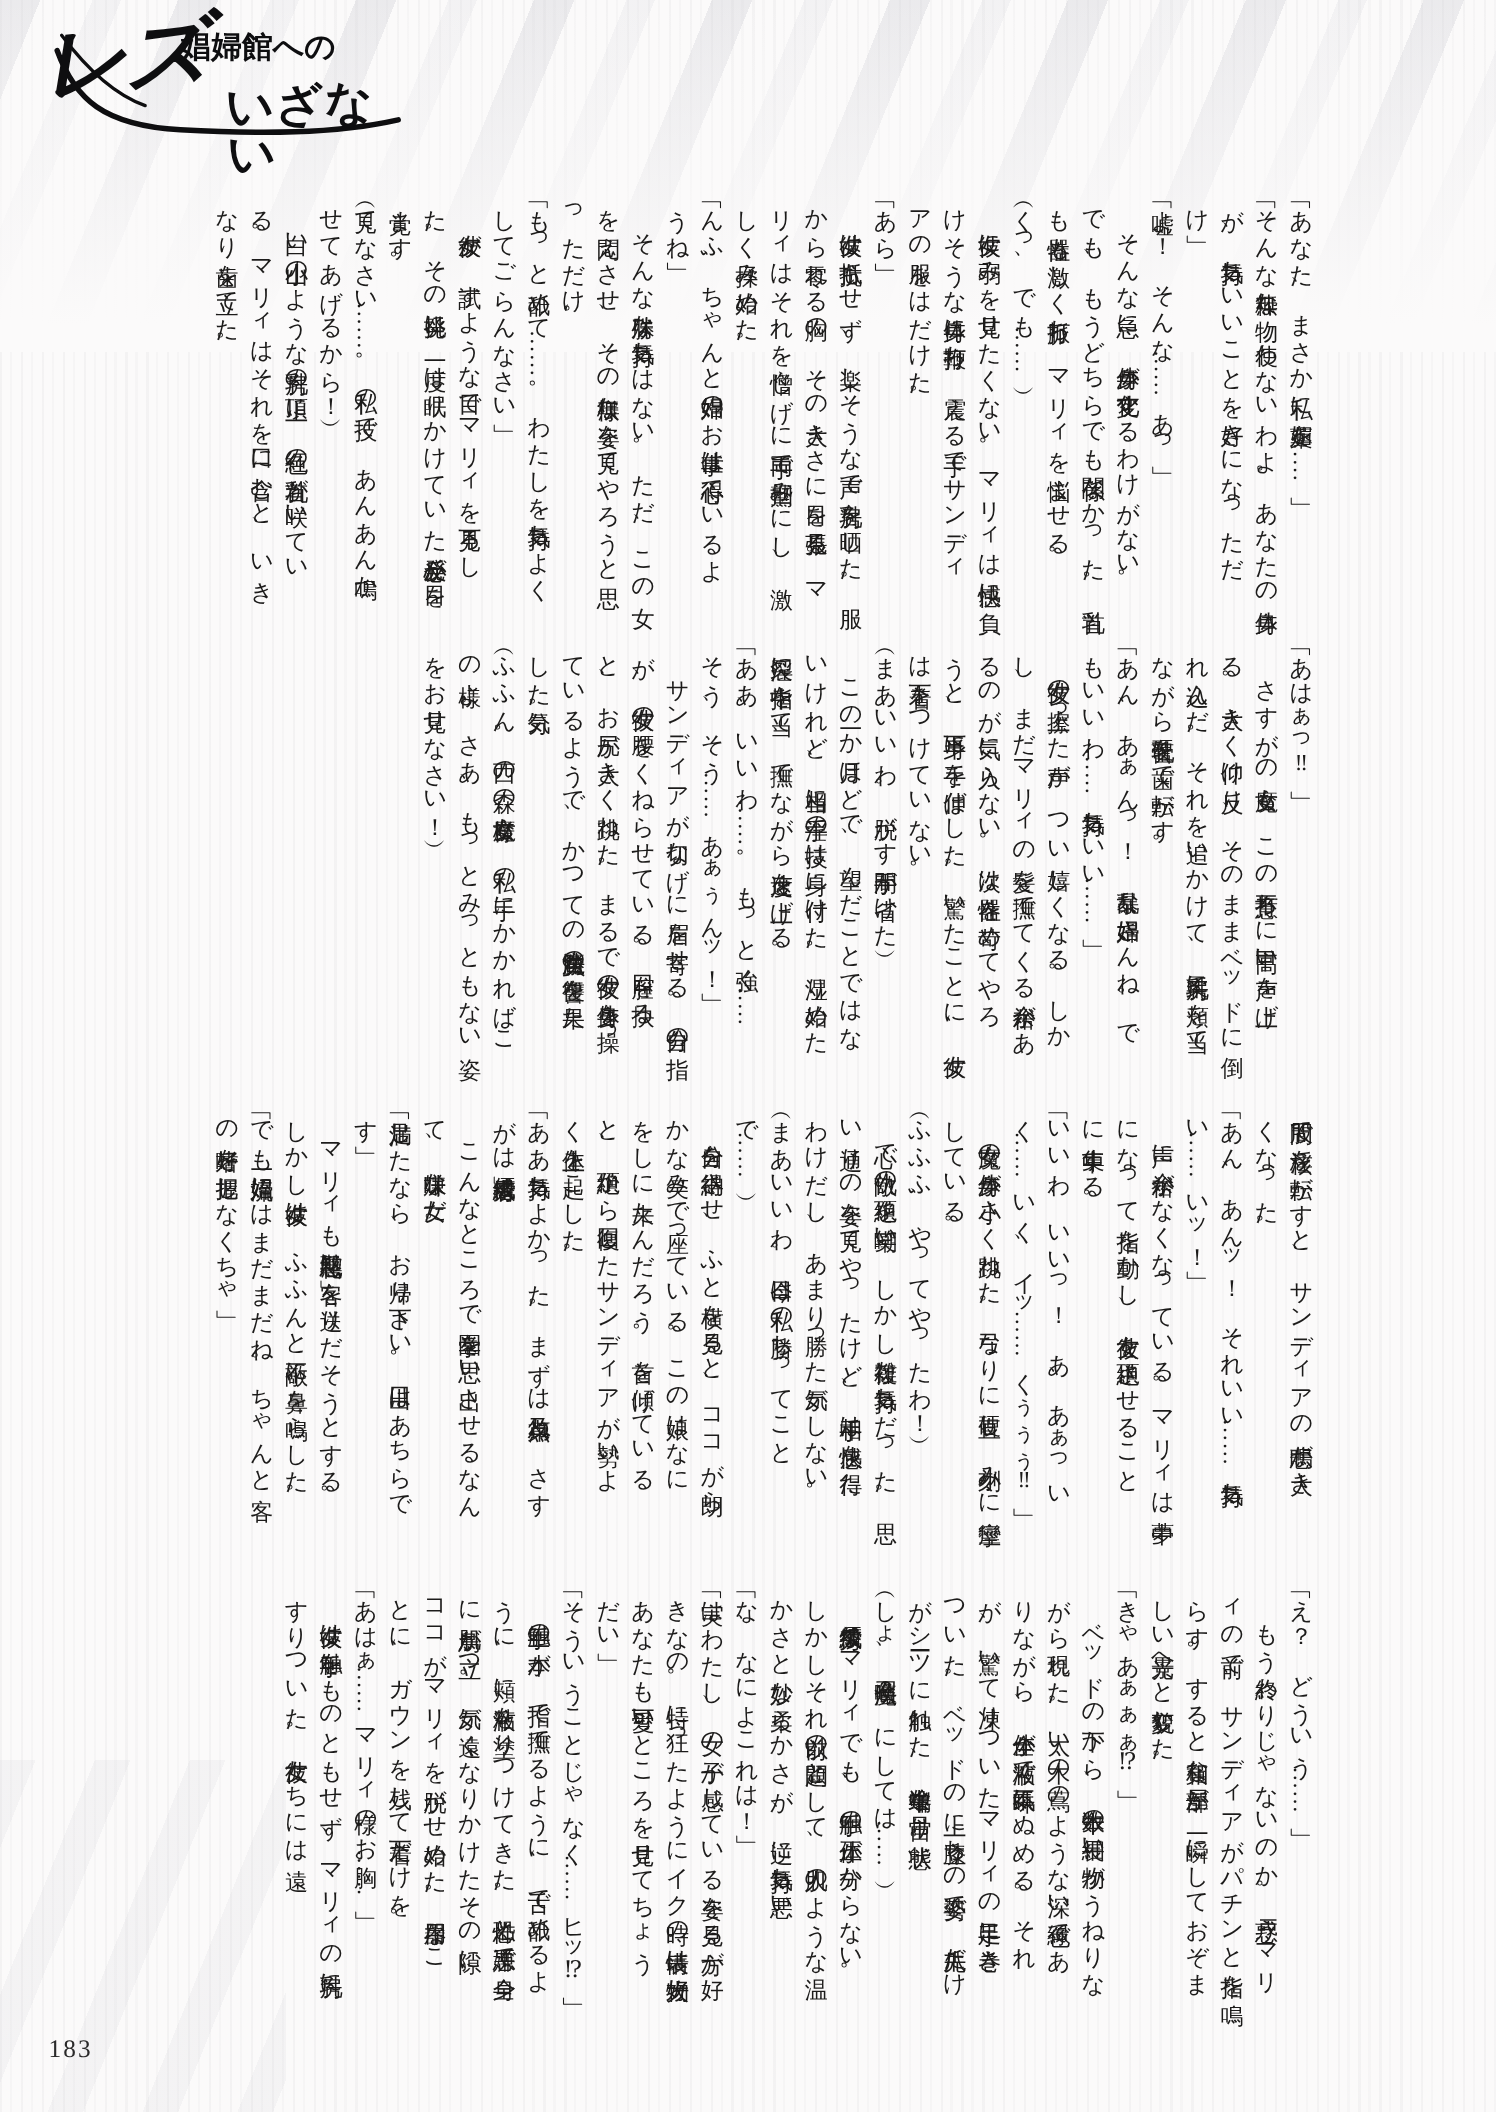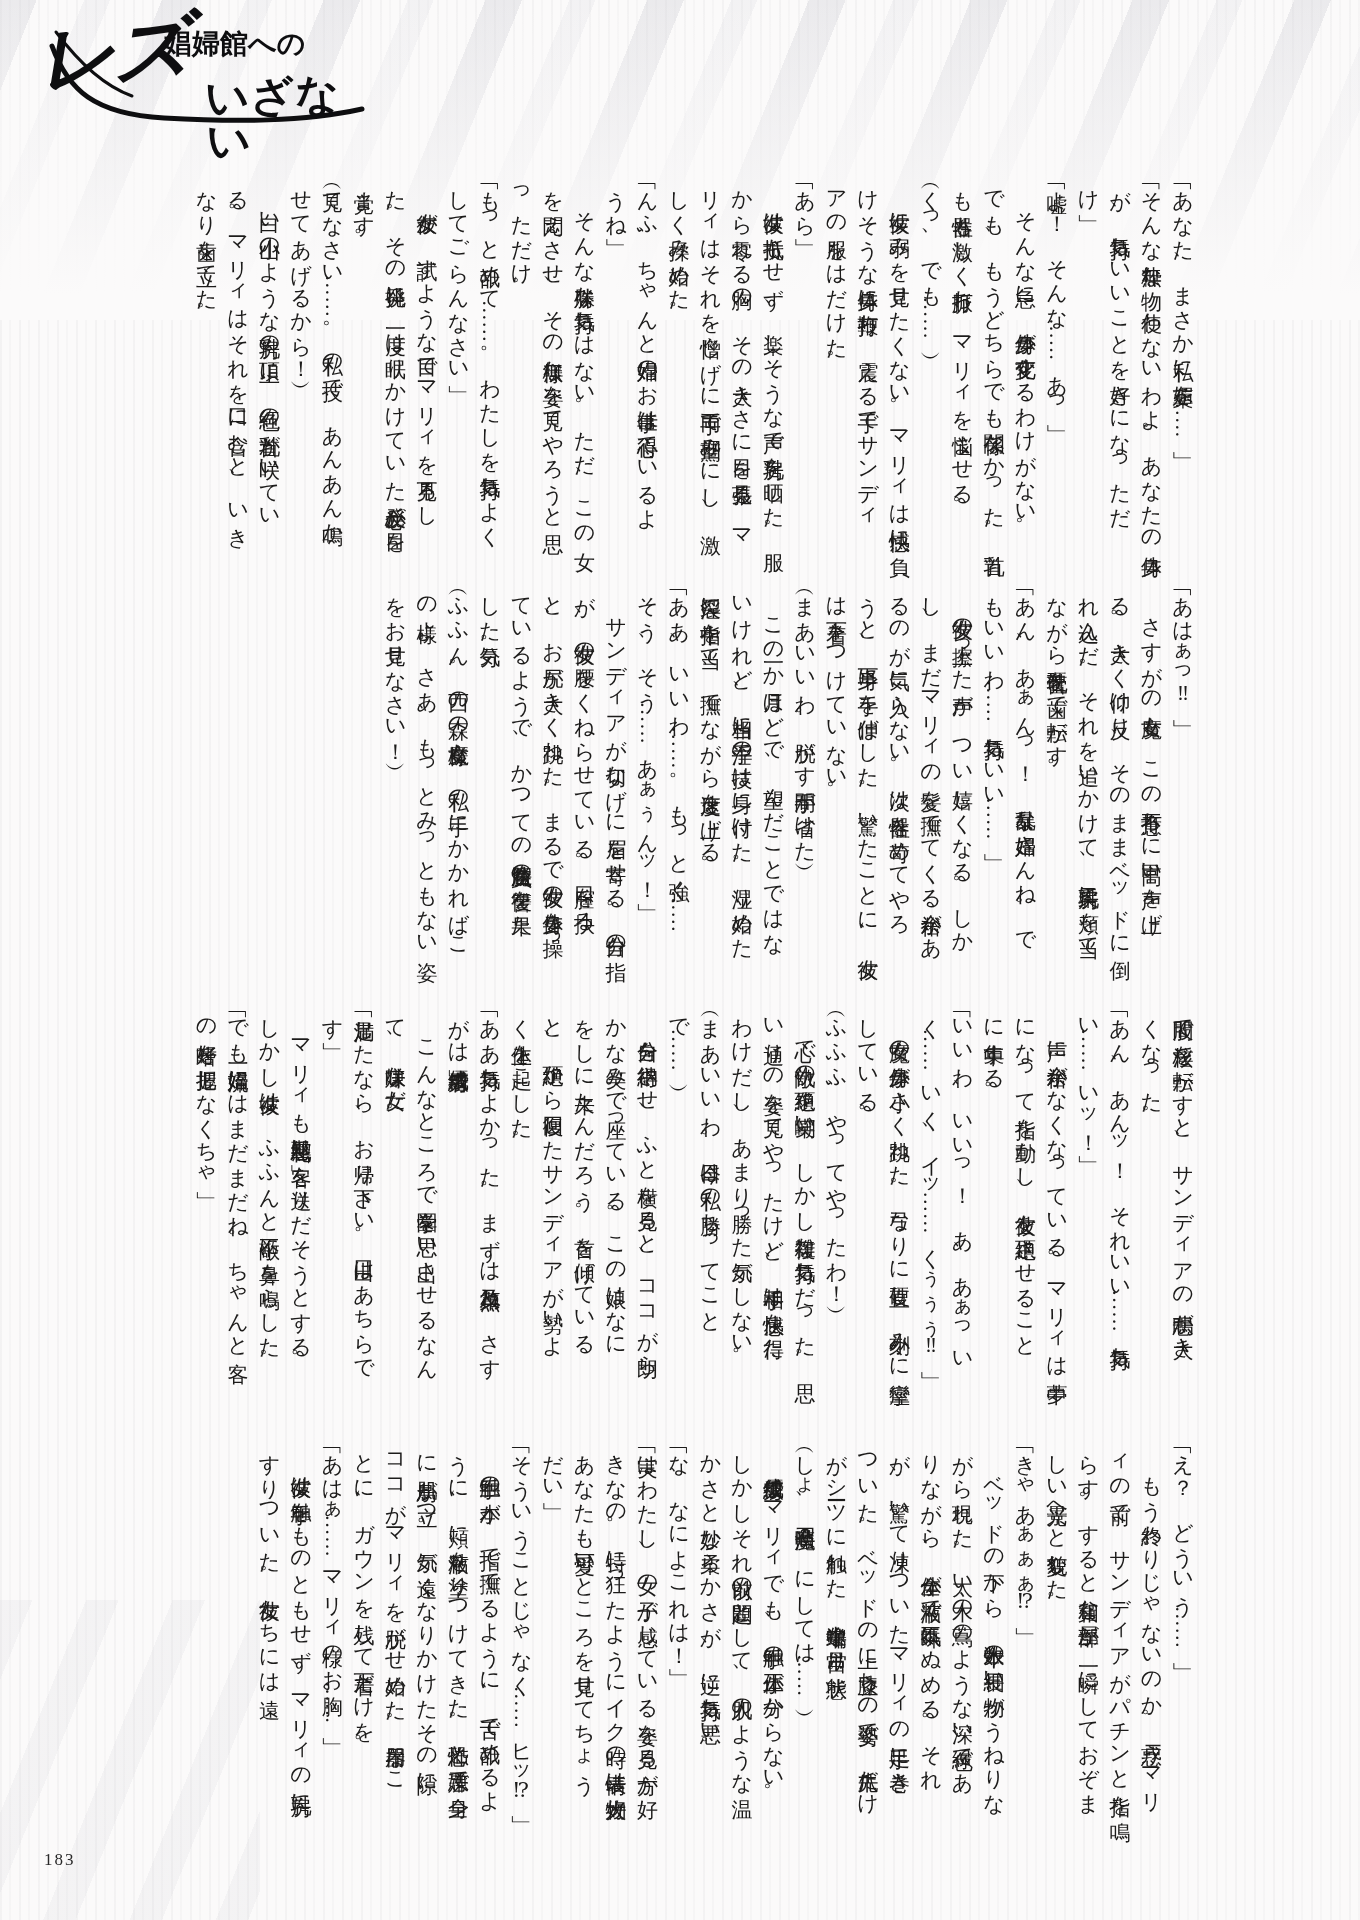--- a/index.html
+++ b/index.html
@@ -56,21 +56,21 @@
   }
   .band-1{top:176px;}
   .band-2{top:582px;}
   .band-3{top:1004px;}
   .band-4{top:1440px;}
   .para{margin:0;padding:0;}
   .para.indent{text-indent:1em;}
 
   .page-number{
     position:absolute;left:44px;top:1850px;
-    font-size:17px;color:#2a2a2a;letter-spacing:2px;
+    font-size:23px;color:#2a2a2a;letter-spacing:2px;
   }
 </style>
 </head>
 <body>
 
 <div class="pinstripes"></div>
 <div class="diagonal-streaks"></div>
 <div class="diagonal-fade"></div>
 <div class="corner-streak"></div>
 

